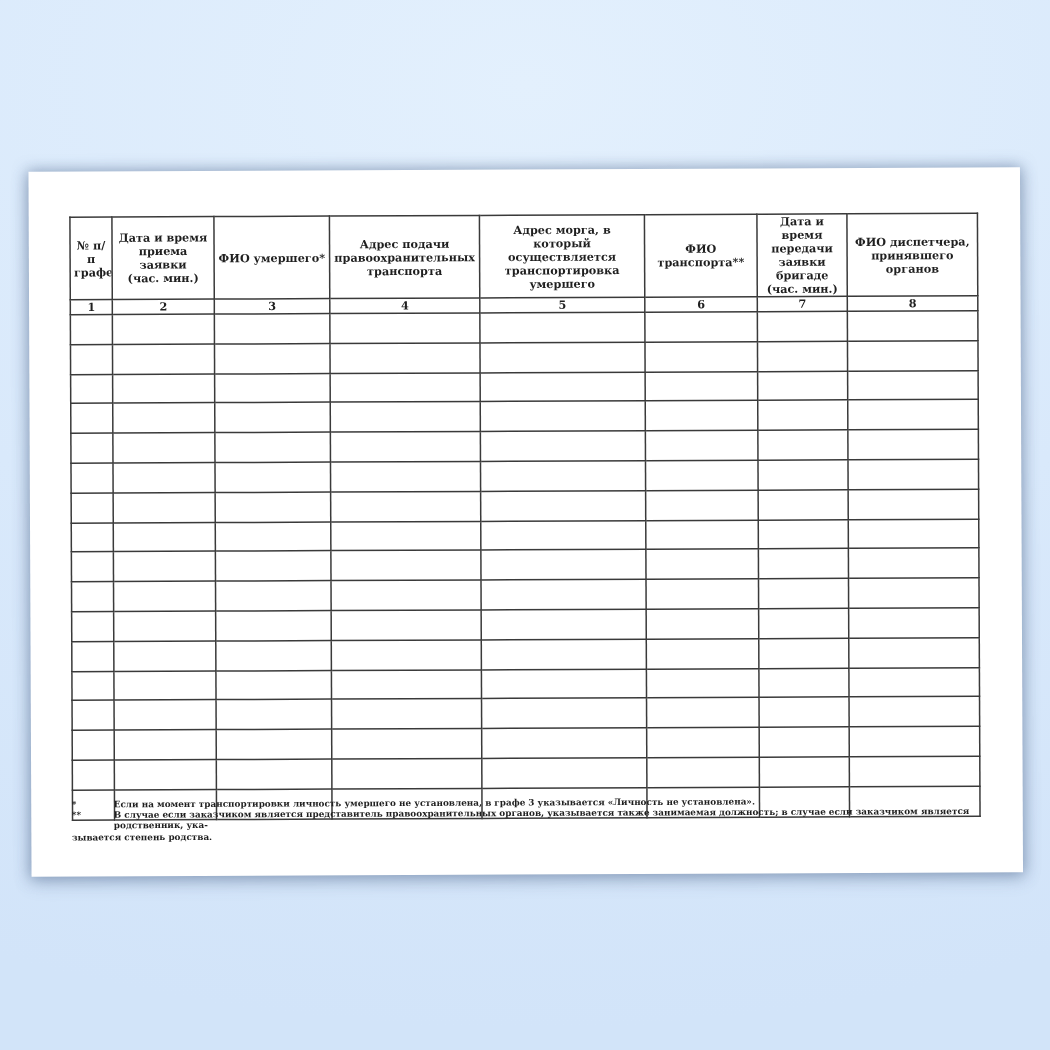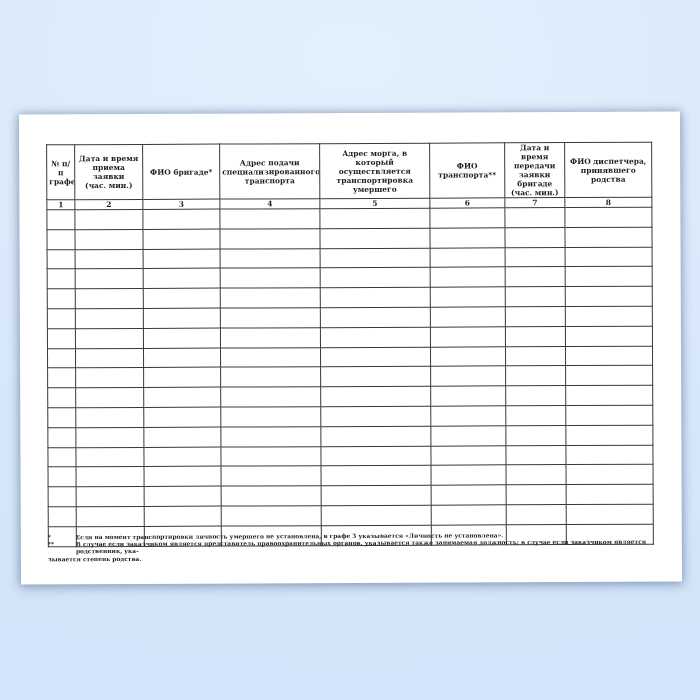--- a/index.html
+++ b/index.html
@@ -100,35 +100,35 @@
           <col style="width: 60px;">
           <col style="width: 87px;">
         </colgroup>
       <thead id="register-head">
           <tr class="header-row">
             <th>№ п/п
 графе</th>
             <th>Дата и время
 приема заявки
 (час. мин.)</th>
-            <th>ФИО бригаде*</th>
+            <th>ФИО умершего*</th>
             <th>Адрес подачи
-специализированного
+правоохранительных
 транспорта</th>
             <th>Адрес морга, в который
 осуществляется
 транспортировка
 умершего</th>
             <th>ФИО транспорта**</th>
             <th>Дата и время
 передачи
 заявки бригаде
 (час. мин.)</th>
             <th>ФИО диспетчера,
-принявшего родства</th>
+принявшего органов</th>
           </tr>
           <tr class="number-row">
             <td>1</td>
             <td>2</td>
             <td>3</td>
             <td>4</td>
             <td>5</td>
             <td>6</td>
             <td>7</td>
             <td>8</td>

